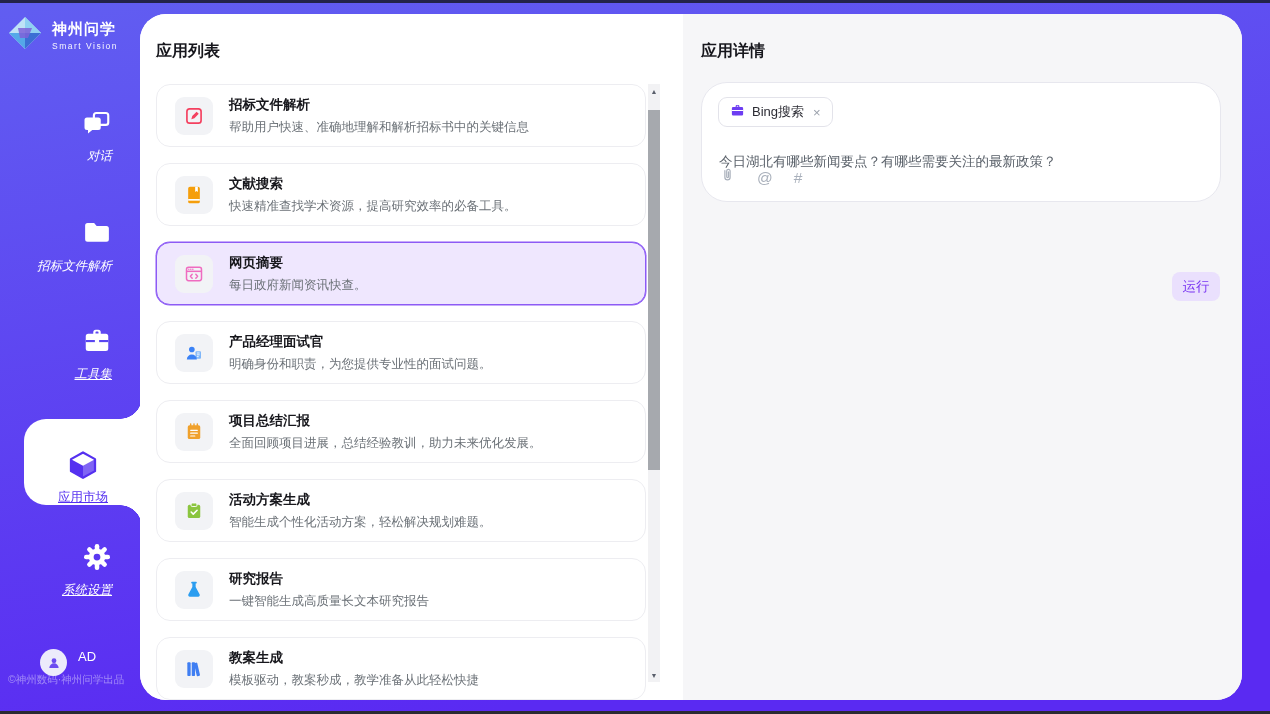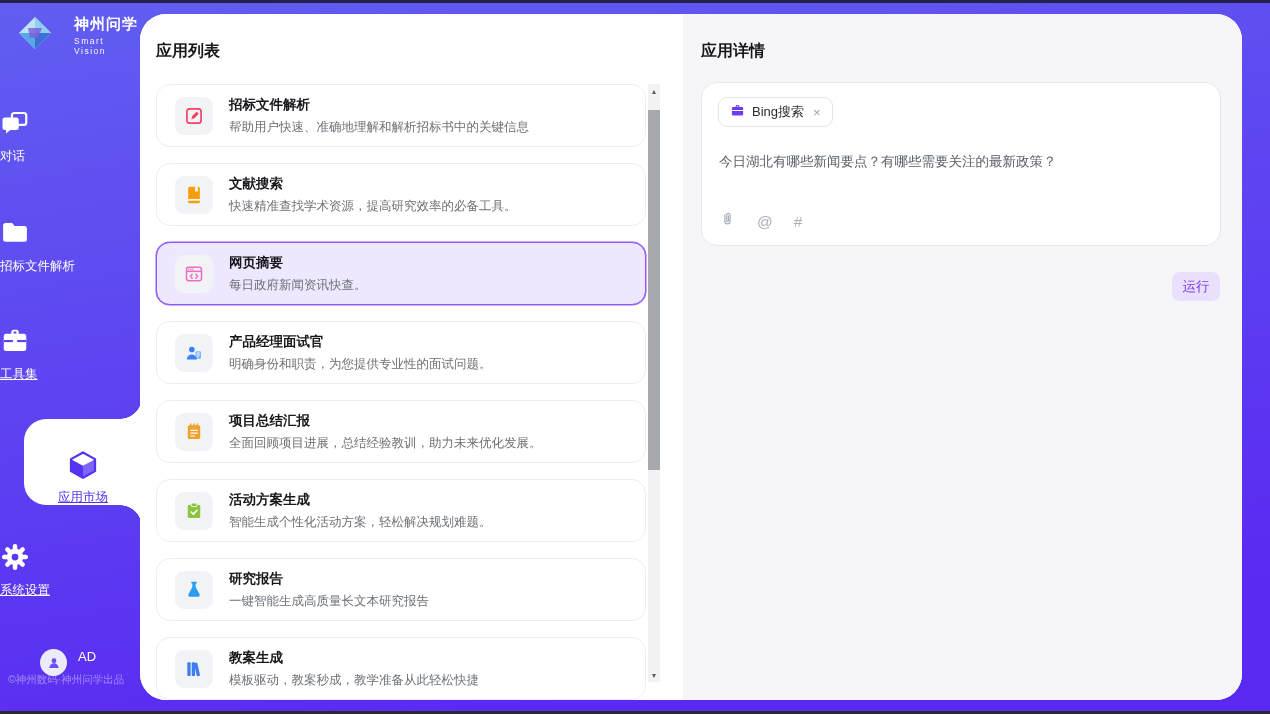--- a/index.html
+++ b/index.html
@@ -6,24 +6,24 @@
   html,body { width:1270px; height:714px; }
   body { font-family:"Liberation Sans","DejaVu Sans",sans-serif; }
   .page { position:relative; width:1270px; height:714px; overflow:hidden;
           background:linear-gradient(170deg,#615ef1 0%,#5a2af2 85%); }
   .edge-strip { position:absolute; left:0; width:1270px; background:#23234a; z-index:50; }
   .edge-top { top:0; height:3px; }
   .edge-bottom { bottom:0; height:3px; background:#2b2a33; }
 
   
   .sidebar { position:absolute; left:0; top:0; width:140px; height:714px; color:#fff; }
-  .logo { position:absolute; left:16px; top:14px; display:flex; align-items:center; gap:20px; }
+  .logo { position:absolute; left:6px; top:14px; display:flex; align-items:center; gap:8px; }
   .logo-name { font-size:15px; font-weight:bold; letter-spacing:1px; }
   .logo-sub { font-size:8.5px; letter-spacing:1.5px; margin-top:2px; opacity:.95; }
-  .nav-item { position:absolute; left:0; width:112px; text-align:left; cursor:pointer; }
+  .nav-item { position:absolute; left:0; width:112px; text-align:right; cursor:pointer;font-style:italic; }
   .nav-item .nav-label { display:block; margin-top:6px; font-size:12.5px; color:#fff; }
   .nav-label.underlined { text-decoration:underline; }
   .nav-chat { top:108px; } .nav-folder { top:218px; } .nav-tools { top:326px; } .nav-settings { top:542px; }
 
   
   .nav-active-tab { position:absolute; left:24px; top:419px; width:118px; height:86px;
        background:#fff; border-radius:22px 0 0 22px; text-align:center; padding-top:30px; cursor:pointer; z-index:5; }
   .nav-active-tab::before { content:''; position:absolute; right:0; top:-22px; width:22px; height:22px;
        background:radial-gradient(circle at 0 0, rgba(0,0,0,0) 21.5px, #fff 22px); }
   .nav-active-tab::after { content:''; position:absolute; right:0; bottom:-22px; width:22px; height:22px;
@@ -56,22 +56,22 @@
   .card-desc { font-size:12.5px; color:#6b7177; margin-top:5px; }
 
   
   .scrollbar { position:absolute; right:23px; top:70px; width:12px; height:598px; background:#f2f2f4; }
   .scroll-arrow { position:absolute; left:0; width:12px; height:14px; font-size:7px; color:#5a5f6b;
        display:flex; align-items:center; justify-content:center; cursor:pointer; }
   .scroll-up { top:0; } .scroll-down { bottom:0; }
   .scroll-thumb { position:absolute; left:0; top:26px; width:12px; height:360px; background:#a6a9ae; cursor:pointer; }
 
   
-  .detail-card { position:absolute; left:18px; top:68px; width:520px; height:164px; background:#fff;
-       border:1px solid #e7e7ee; border-radius:16px; }
+  .detail-card { position:absolute; left:18px; top:68px; width:520px; height:120px; background:#fff;
+       border:1px solid #e7e7ee; border-radius:26px; }
   .tool-tag { position:absolute; left:16px; top:14px; height:30px; display:inline-flex; align-items:center;
        gap:7px; padding:0 11px; border:1px solid #e3e3ea; border-radius:9px; background:#fff; cursor:pointer; }
   .tool-tag-label { font-size:13px; color:#2c2c34; }
   .tool-tag-close { font-size:13px; color:#9aa0ab; cursor:pointer; margin-left:2px; }
   .prompt-text { position:absolute; left:17px; top:70px; width:480px; font-size:13.5px; color:#596069; cursor:text; }
   .composer-icons { position:absolute; left:17px; bottom:13px; display:flex; align-items:center; gap:21px; }
   .composer-icons .glyph { font-size:15.5px; color:#a9b0bb; cursor:pointer; }
   .run-button { position:absolute; top:258px; right:22px; width:48px; height:29px; border:none;
        background:#eae0fd; color:#7a36f2; font-size:13.5px; border-radius:8px; cursor:pointer;
        font-family:inherit; display:flex; align-items:center; justify-content:center; }

